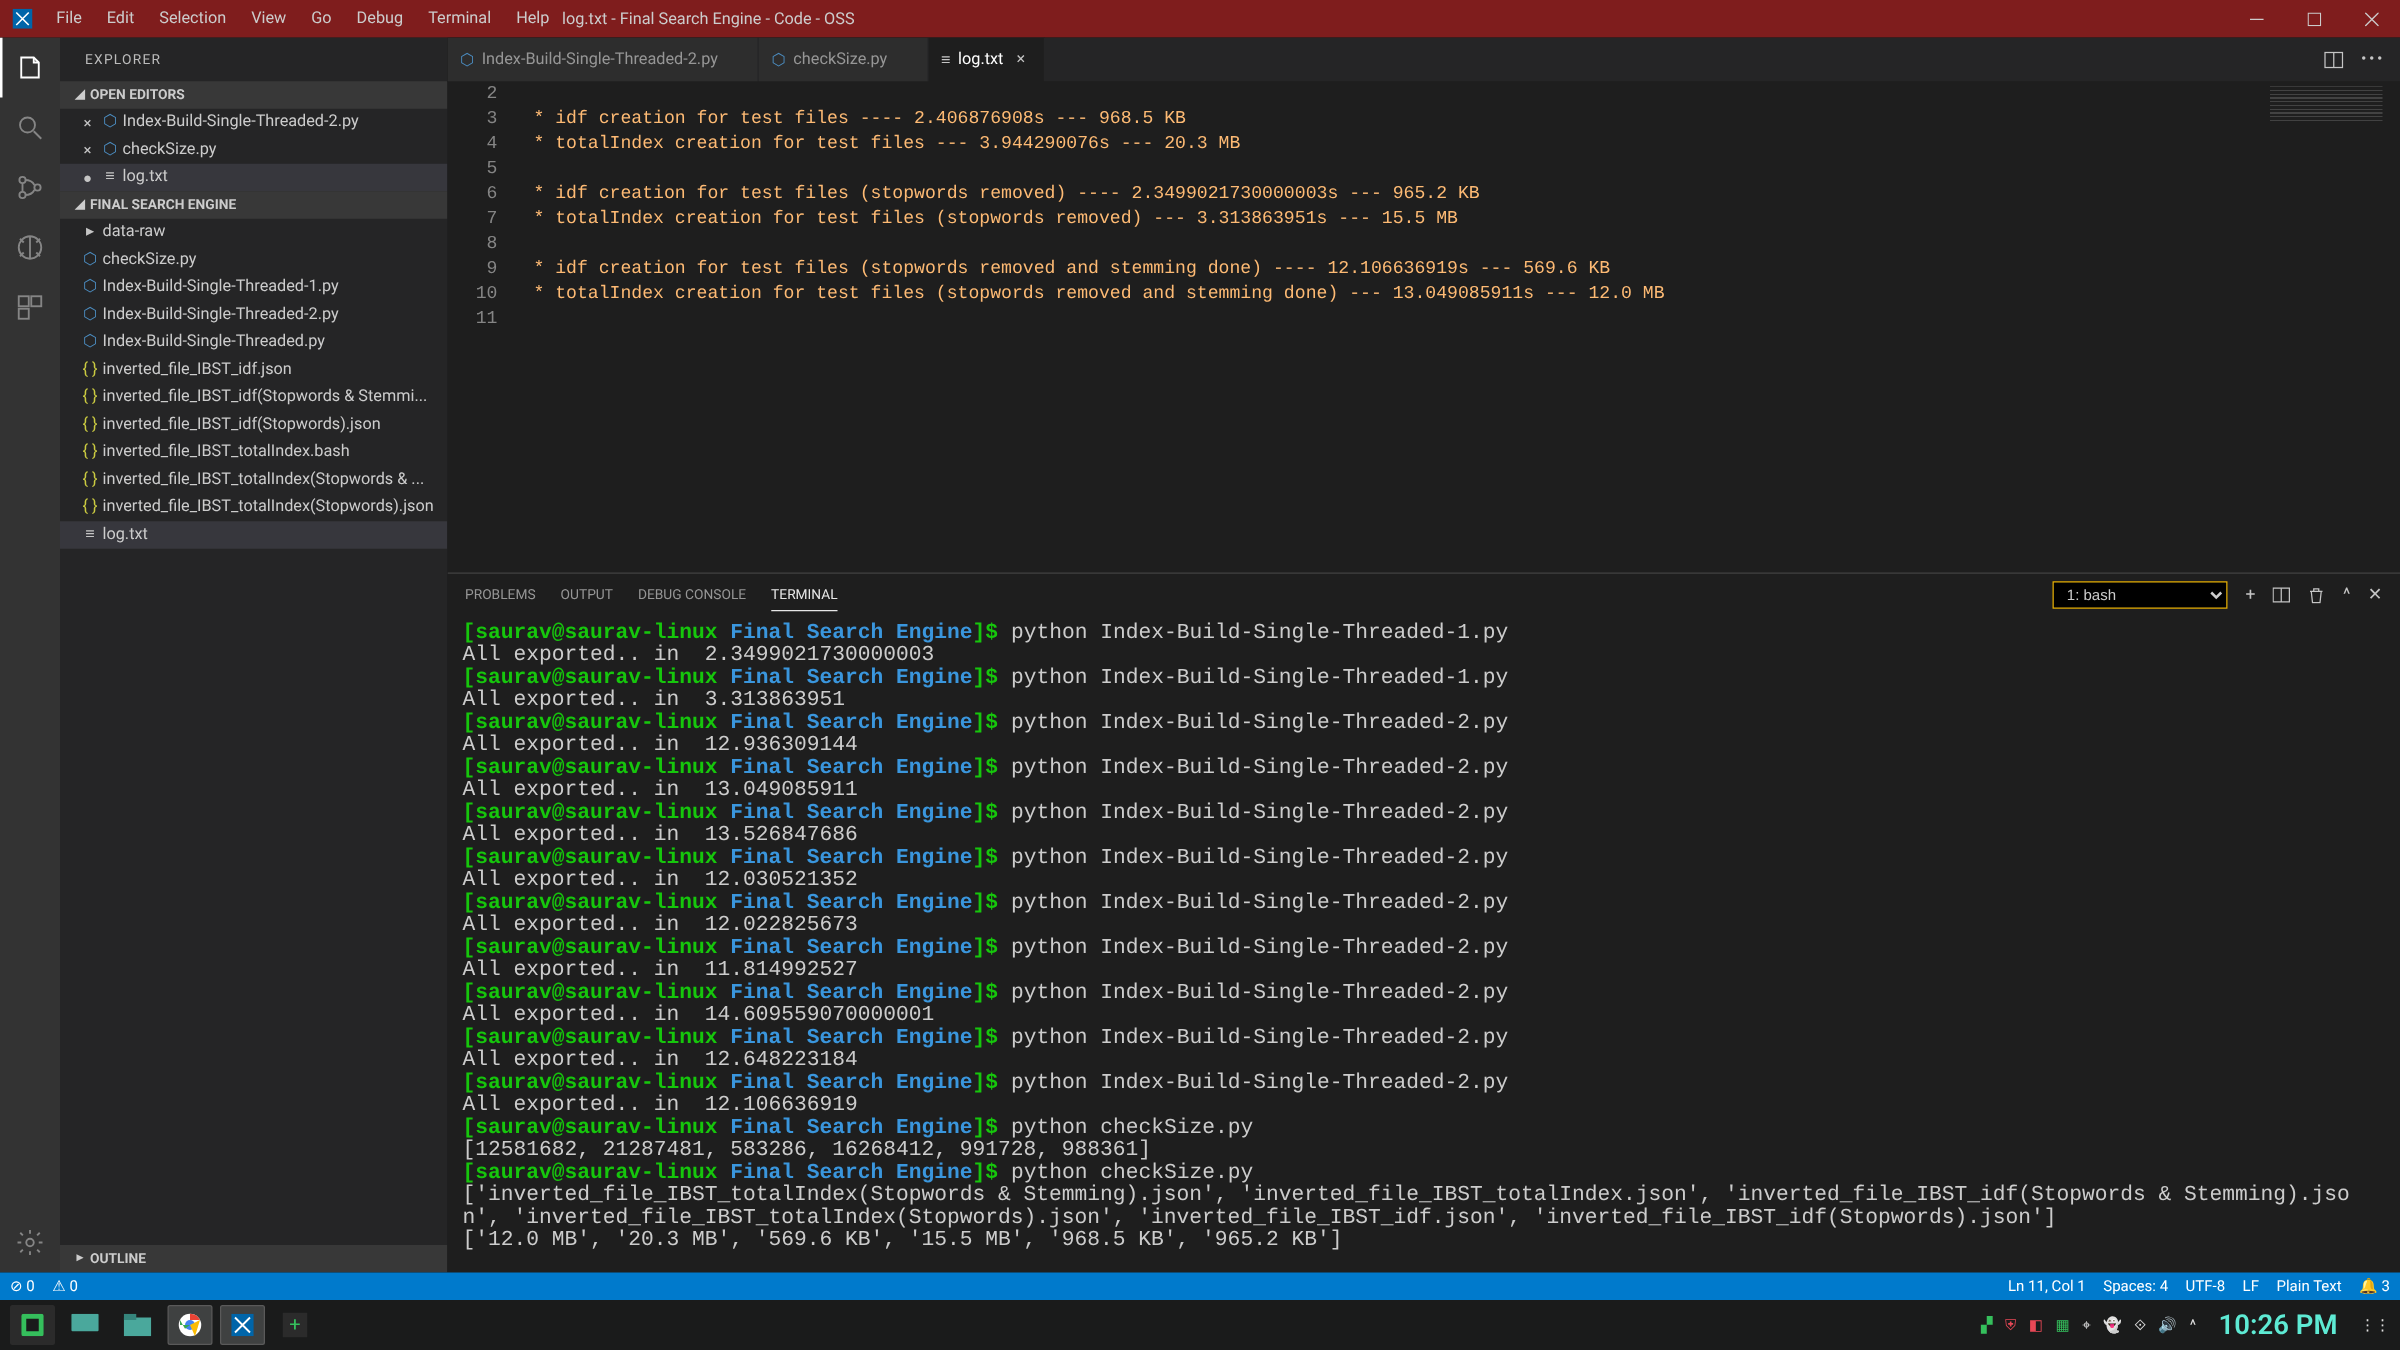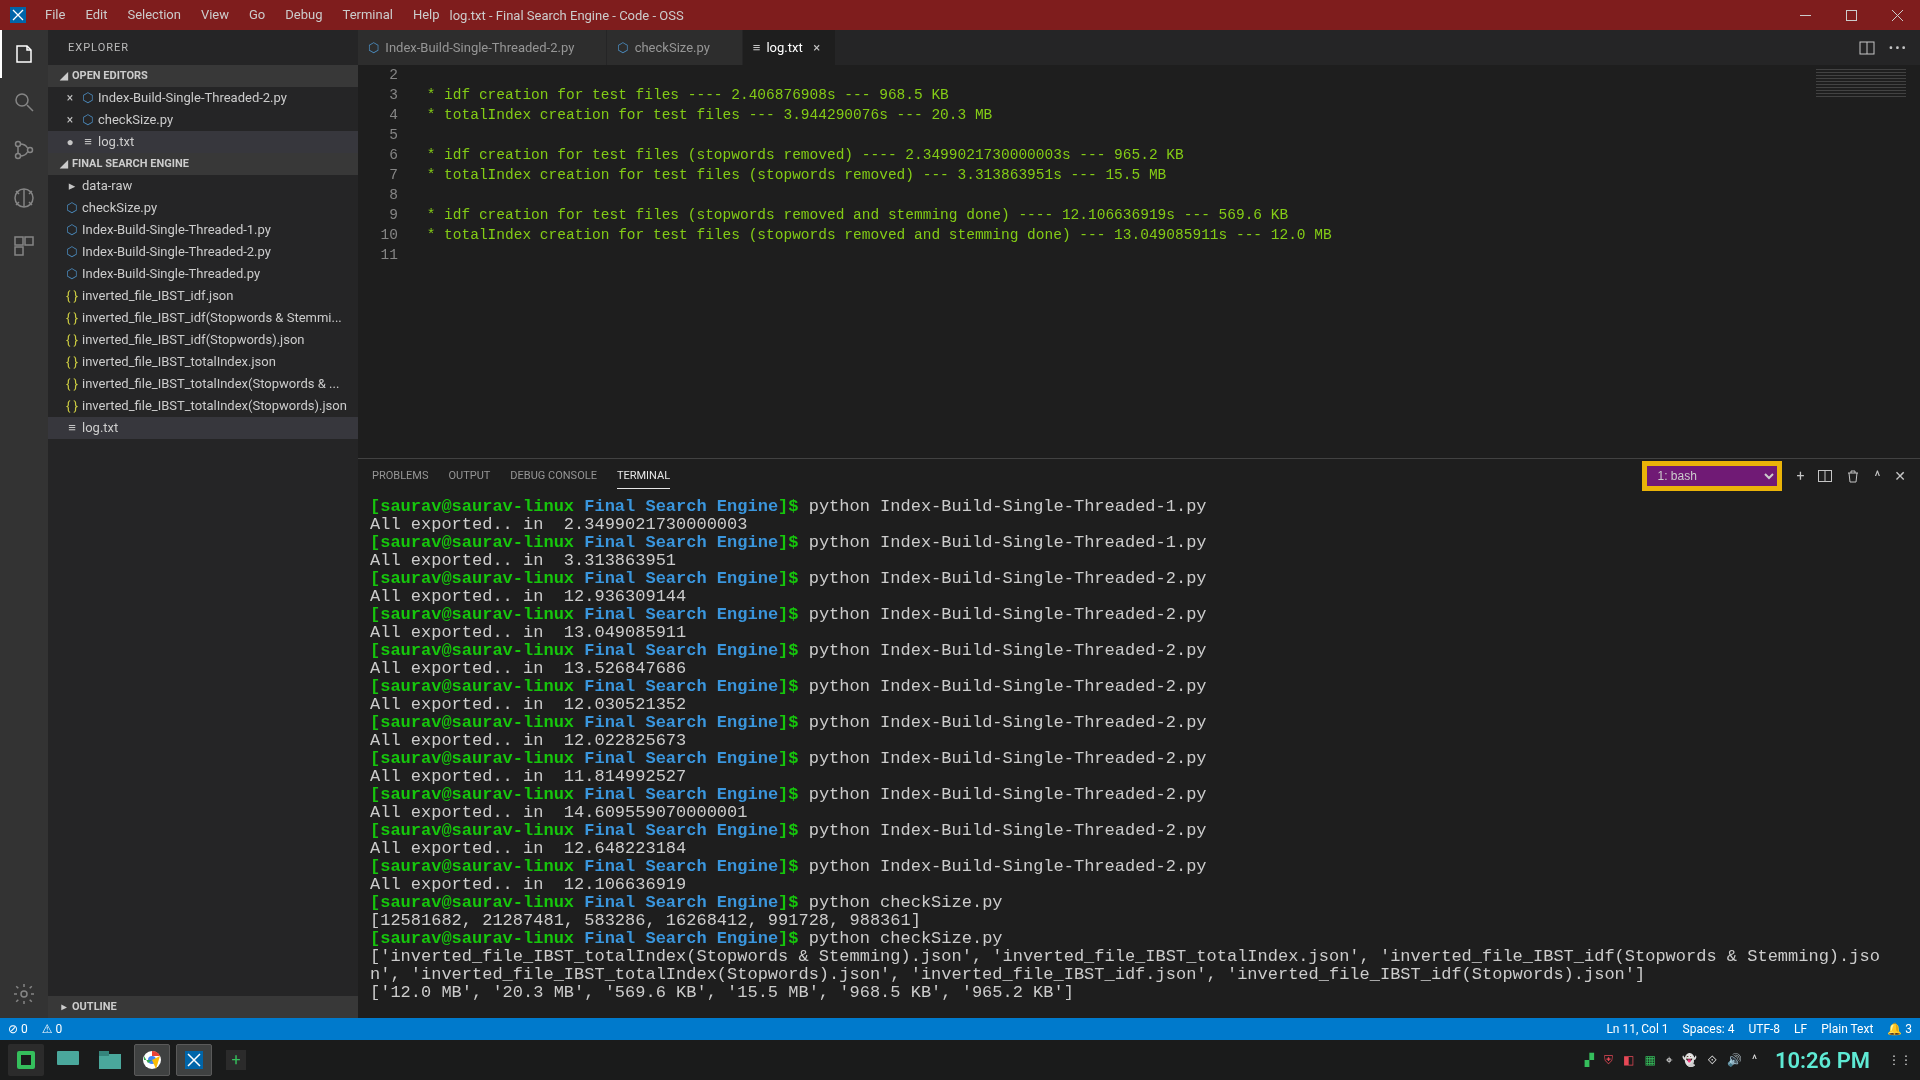--- a/index.html
+++ b/index.html
@@ -187,21 +187,21 @@
 .gutter {
   width: 60px;
   text-align: right;
   color: #858585;
   padding-right: 20px;
   padding-top: 0;
 }
 .gutter div { height: 20px; }
 .code {
   flex: 1;
-  color: #84cc16;
+  color: #fdba74;
   white-space: pre;
   padding-top: 0;
 }
 .code div { height: 20px; }
 .minimap {
   position: absolute;
   right: 14px;
   top: 4px;
   width: 90px;
   height: 30px;
@@ -237,23 +237,23 @@
   border-bottom: 1px solid #e7e7e7;
 }
 .panel-right {
   margin-left: auto;
   display: flex;
   align-items: center;
   gap: 14px;
   padding-right: 14px;
 }
 .term-select {
-  background: #701a75;
+  background: #000000;
   color: #cccccc;
-  border: 5px solid #eab308;
+  border: 1px solid #eab308;
   font-size: 12px;
   padding: 2px 6px;
   width: 140px;
 }
 .panel-icon {
   color: #c5c5c5;
   cursor: pointer;
   font-size: 14px;
 }
 .terminal {
@@ -476,21 +476,21 @@
         <div class="tree-item">
           <span class="file-icon">
             <span class="icon-json">{ }</span>
           </span>
           <span>inverted_file_IBST_idf(Stopwords).json</span>
         </div>
         <div class="tree-item">
           <span class="file-icon">
             <span class="icon-json">{ }</span>
           </span>
-          <span>inverted_file_IBST_totalIndex.json</span>
+          <span>inverted_file_IBST_totalIndex.bash</span>
         </div>
         <div class="tree-item">
           <span class="file-icon">
             <span class="icon-json">{ }</span>
           </span>
           <span>inverted_file_IBST_totalIndex(Stopwords &amp; ...</span>
         </div>
         <div class="tree-item">
           <span class="file-icon">
             <span class="icon-json">{ }</span>

